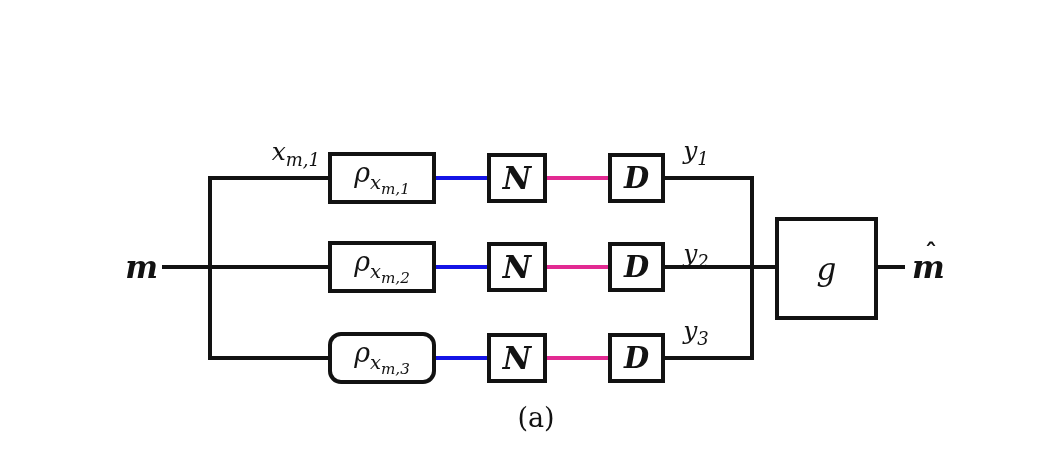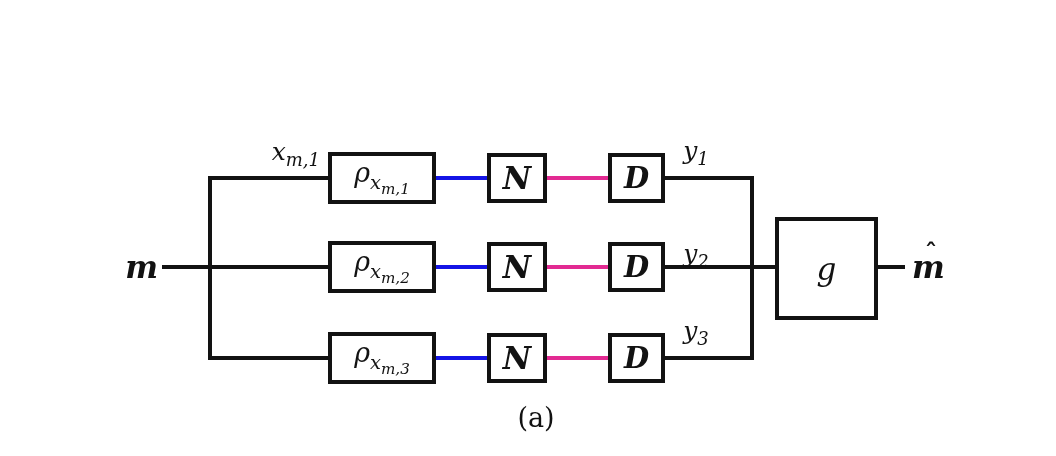--- a/index.html
+++ b/index.html
@@ -91,21 +91,21 @@
     </div>
   <div class="box d-box math" style="top:242px;">
       <span>D</span>
     </div>
   <div class="lbl y-lbl" style="top:240px;"><span>y</span><sub class="s1">2</sub></div>
 
   <div class="hline" style="left:208px;top:356px;width:122px;"></div>
   <div class="hline blue" style="left:434px;top:356px;width:55px;"></div>
   <div class="hline pink" style="left:545px;top:356px;width:65px;"></div>
   <div class="hline" style="left:663px;top:356px;width:91px;"></div>
-  <div class="box rho-box math" style="top:332px;">
+  <div class="box rho-box math" style="top:332px;border-radius:13px;">
       <span><span>ρ</span><sub class="s1"><span>x</span><sub class="s2">m,3</sub></sub></span>
     </div>
   <div class="box n-box math" style="top:333px;">
       <span>N</span>
     </div>
   <div class="box d-box math" style="top:333px;">
       <span>D</span>
     </div>
   <div class="lbl y-lbl" style="top:317px;"><span>y</span><sub class="s1">3</sub></div>
 

